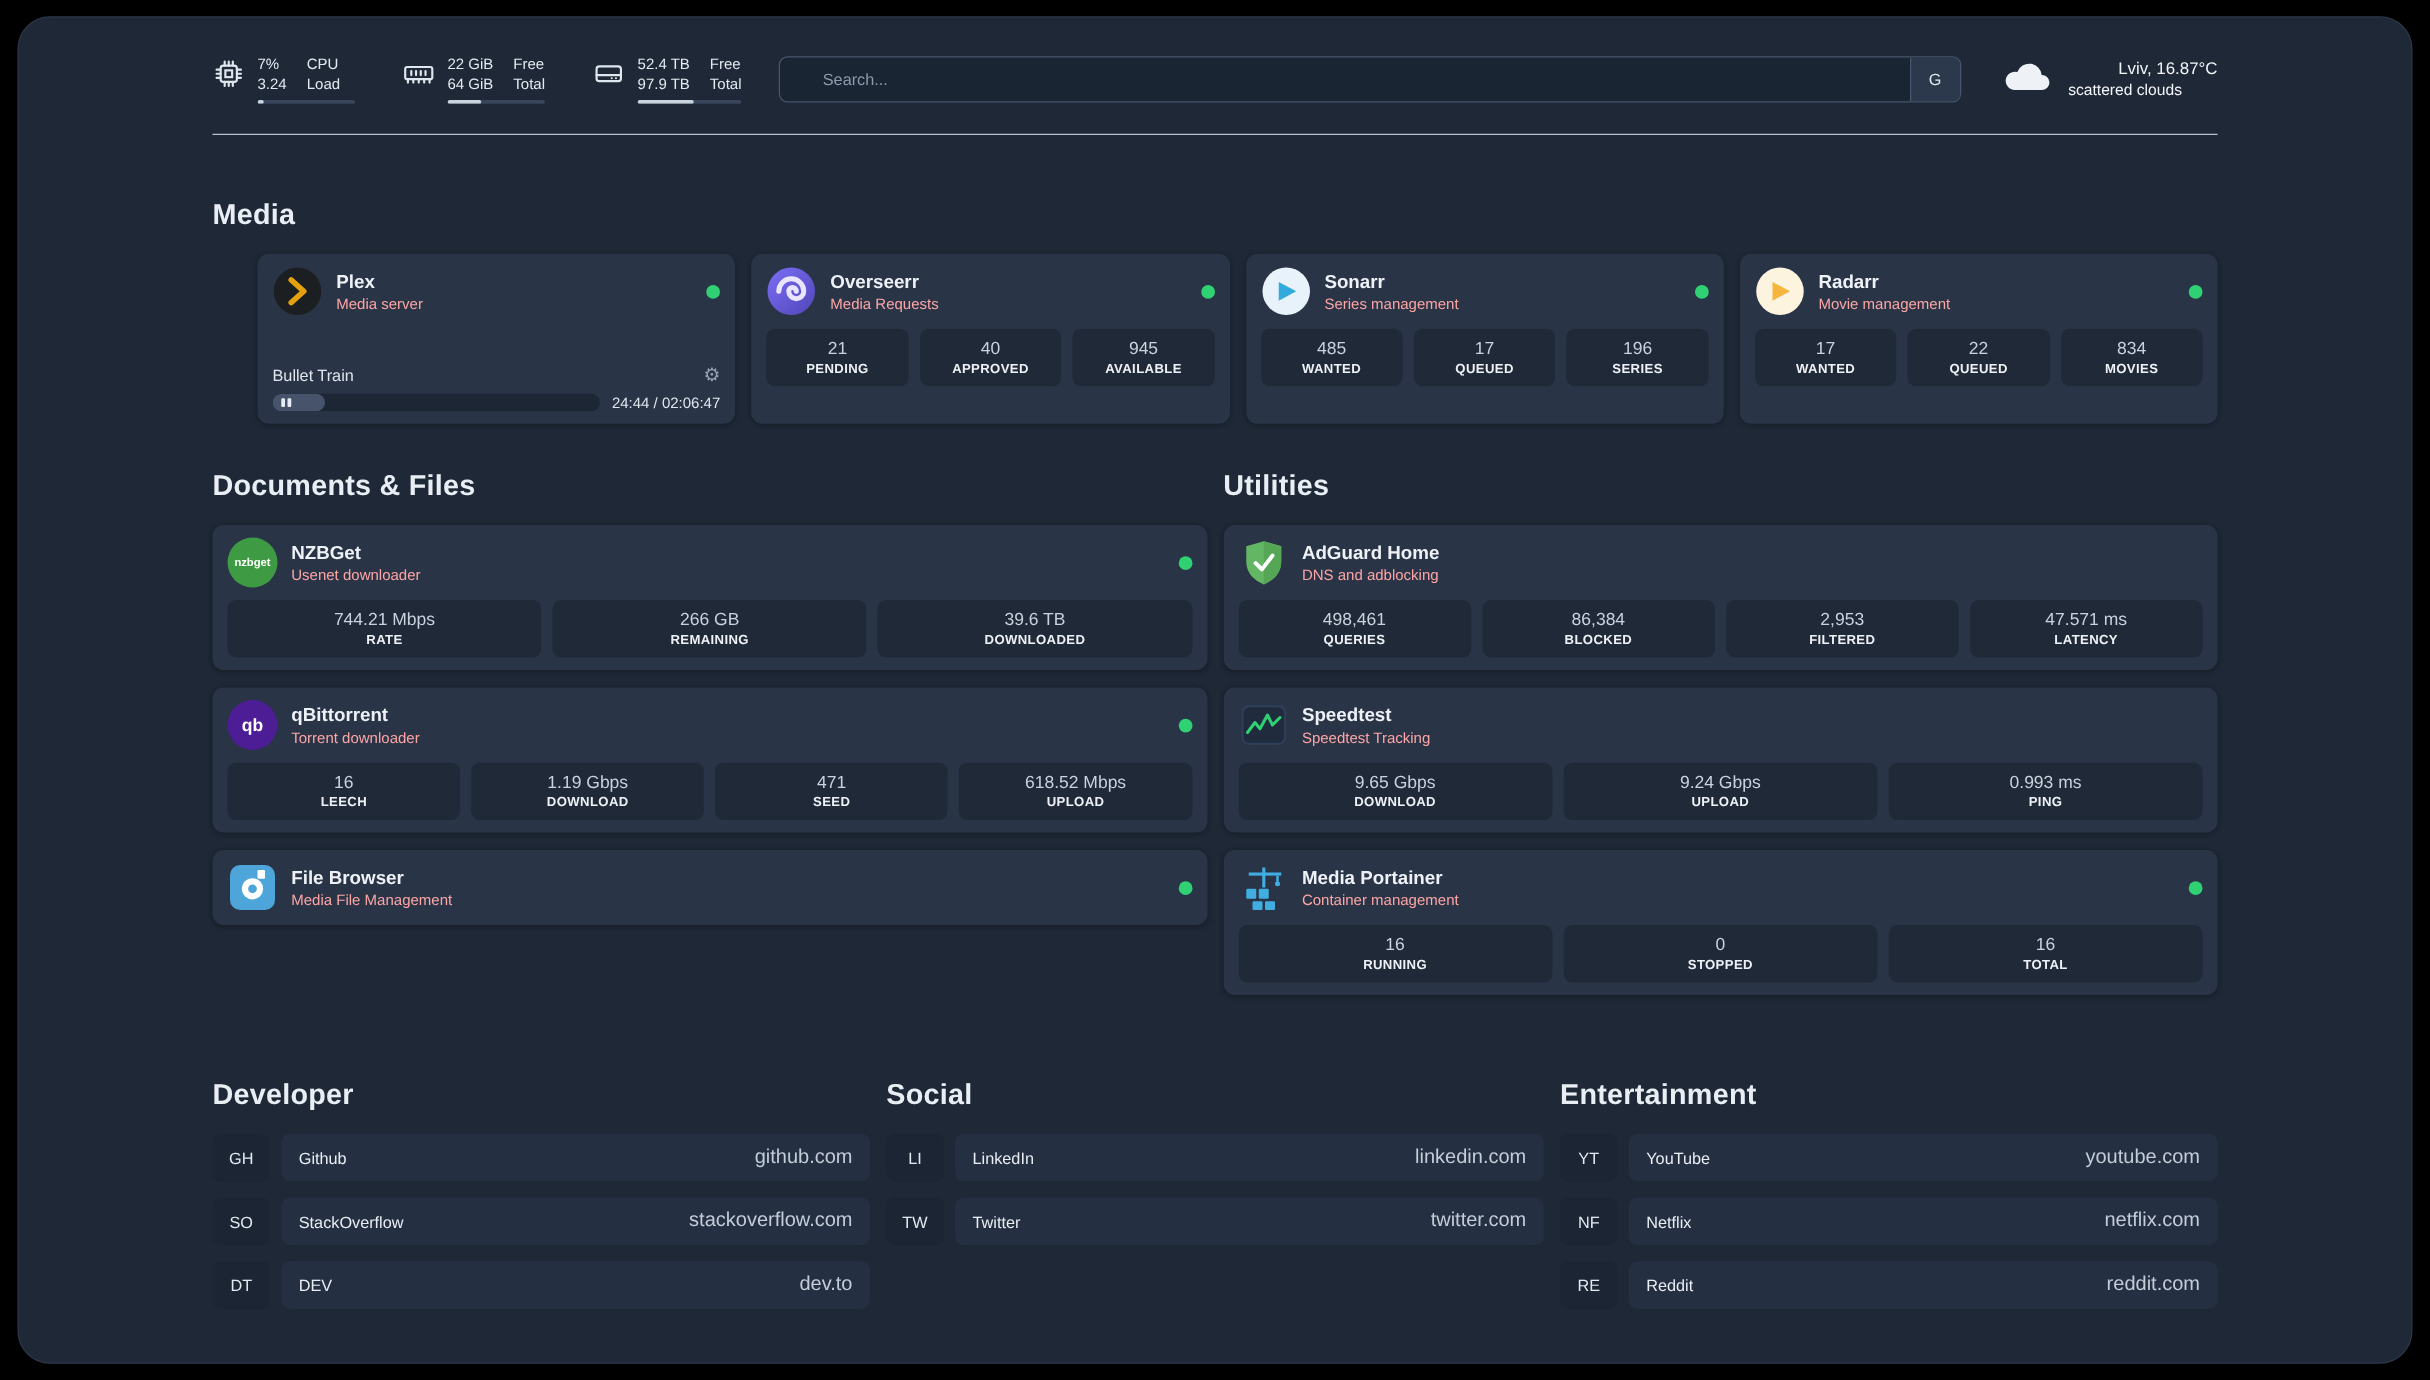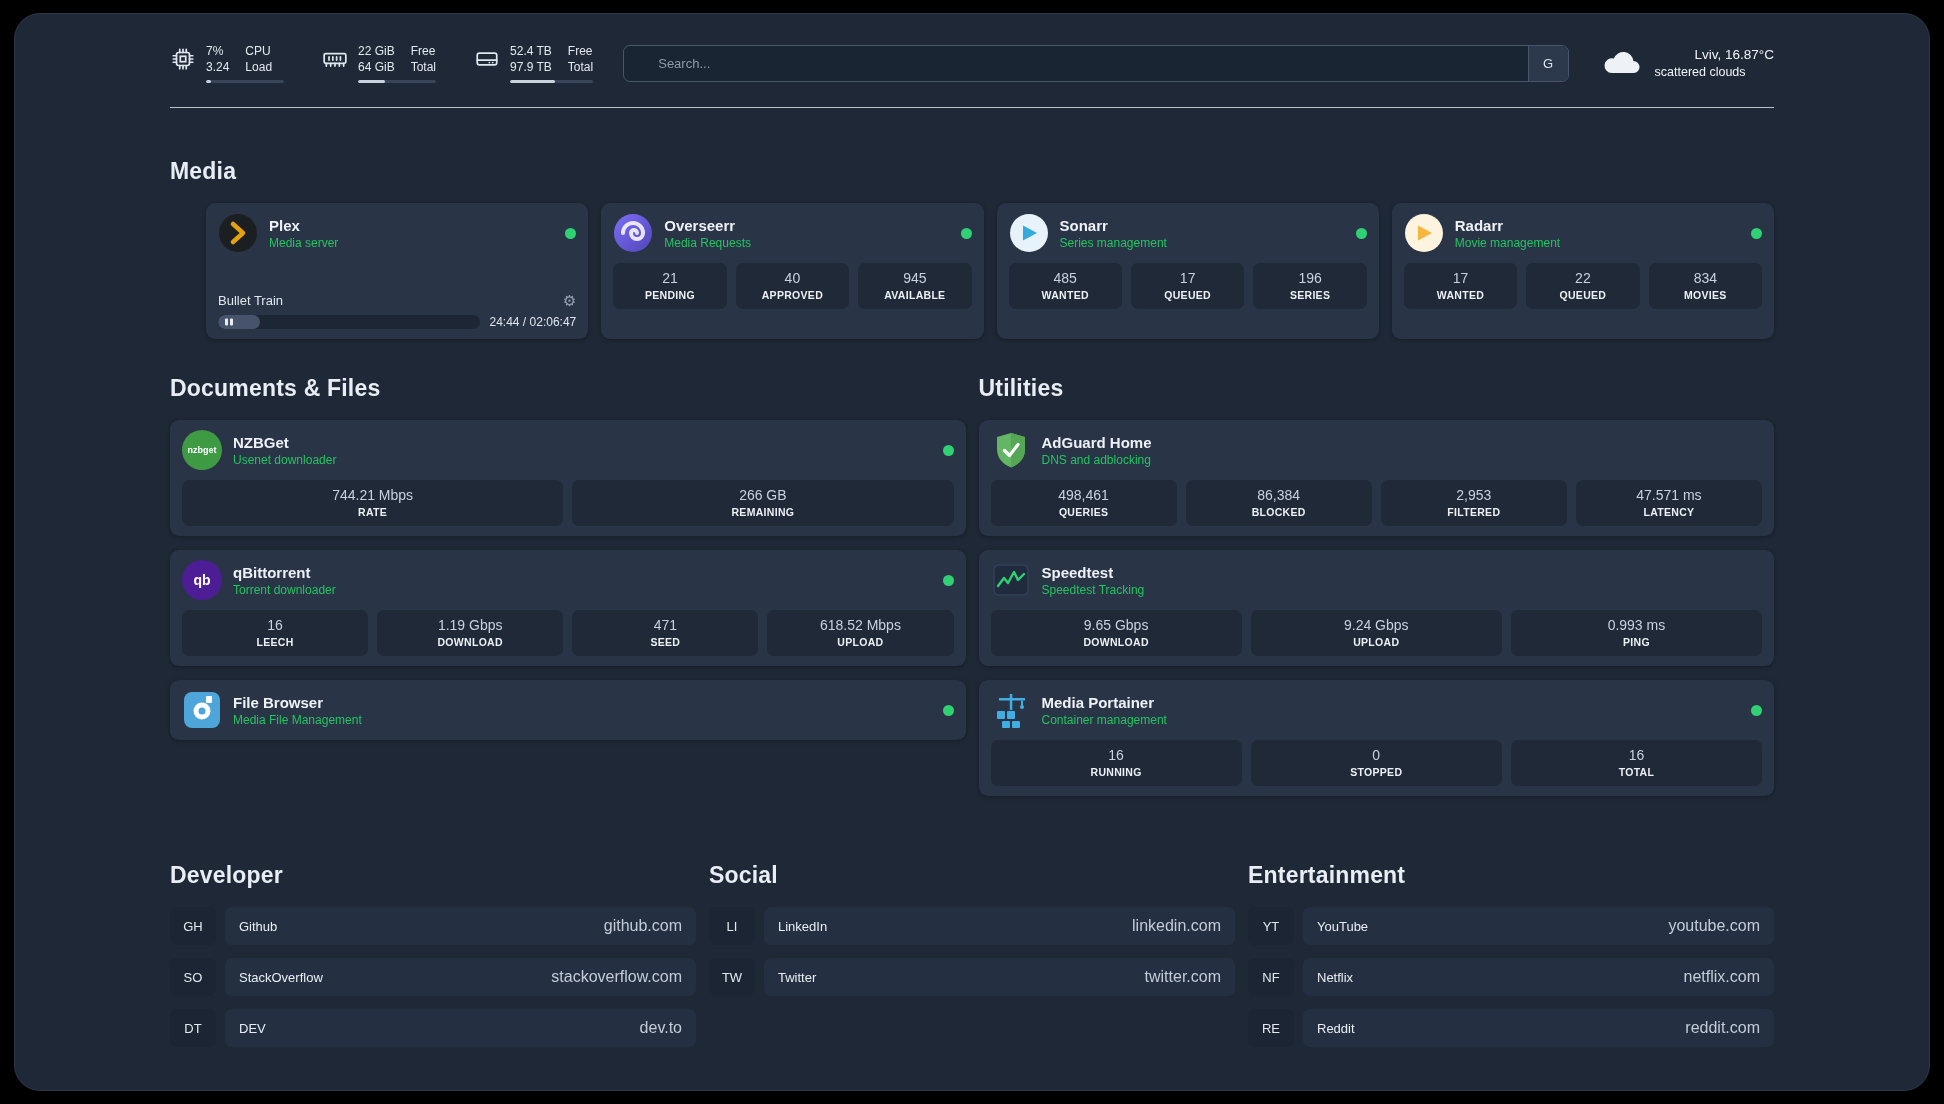--- a/index.html
+++ b/index.html
@@ -58,21 +58,21 @@
   .card-head { display:flex; align-items:center; gap:11px; cursor:pointer; }
   .svc-icon { width:40px; height:40px; flex:0 0 40px; display:flex; align-items:center; justify-content:center; }
   .svc-icon svg { display:block; }
   .icon-circle { width:40px; height:40px; border-radius:50%; display:flex; align-items:center; justify-content:center; }
   .nzb-ic { background:#3f9b43; }
   .nzb-ic span { font-size:9px; font-weight:700; color:#fff; }
   .qb-ic { background:#4c1d95; }
   .qb-ic span { font-size:14px; font-weight:700; color:#fff; }
   .svc-meta { display:flex; flex-direction:column; gap:2px; }
   .svc-name { font-size:15px; font-weight:600; color:#eef2f7; }
-  .svc-desc { font-size:12px; color:#22c55e; }
+  .svc-desc { font-size:12px; color:#fca5a5; }
   .dot { margin-left:auto; width:11px; height:11px; border-radius:50%; background:#2fd173; flex:0 0 11px; }
   .stats { display:flex; gap:9px; margin-top:10px; }
   .stat { flex:1; background:#1f2937; border-radius:7px; padding:7px 4px 8px; text-align:center; }
   .stat-value { font-size:14px; color:#c9d2de; }
   .stat-label { font-size:10.5px; font-weight:700; color:#edf1f6; margin-top:3px; letter-spacing:.3px; }
   
   .player { margin-top:9px; }
   .player-top { display:flex; align-items:flex-end; justify-content:space-between;margin-top:40px; }
   .player-title { font-size:13px; color:#dfe6ee; }
   .gear { color:#97a3b4; font-size:15px; cursor:pointer; line-height:1; }
@@ -358,20 +358,24 @@
         </div>
         <div class="stats">
           <div class="stat">
             <div class="stat-value">744.21 Mbps</div>
             <div class="stat-label">RATE</div>
           </div>
           <div class="stat">
             <div class="stat-value">266 GB</div>
             <div class="stat-label">REMAINING</div>
           </div>
+          <div class="stat">
+            <div class="stat-value">39.6 TB</div>
+            <div class="stat-label">DOWNLOADED</div>
+          </div>
         </div>
       </article>
 
       <article class="card">
         <div class="card-head">
           <span class="icon-circle qb-ic">
             <span>qb</span>
           </span>
           <div class="svc-meta">
             <span class="svc-name">qBittorrent</span>

